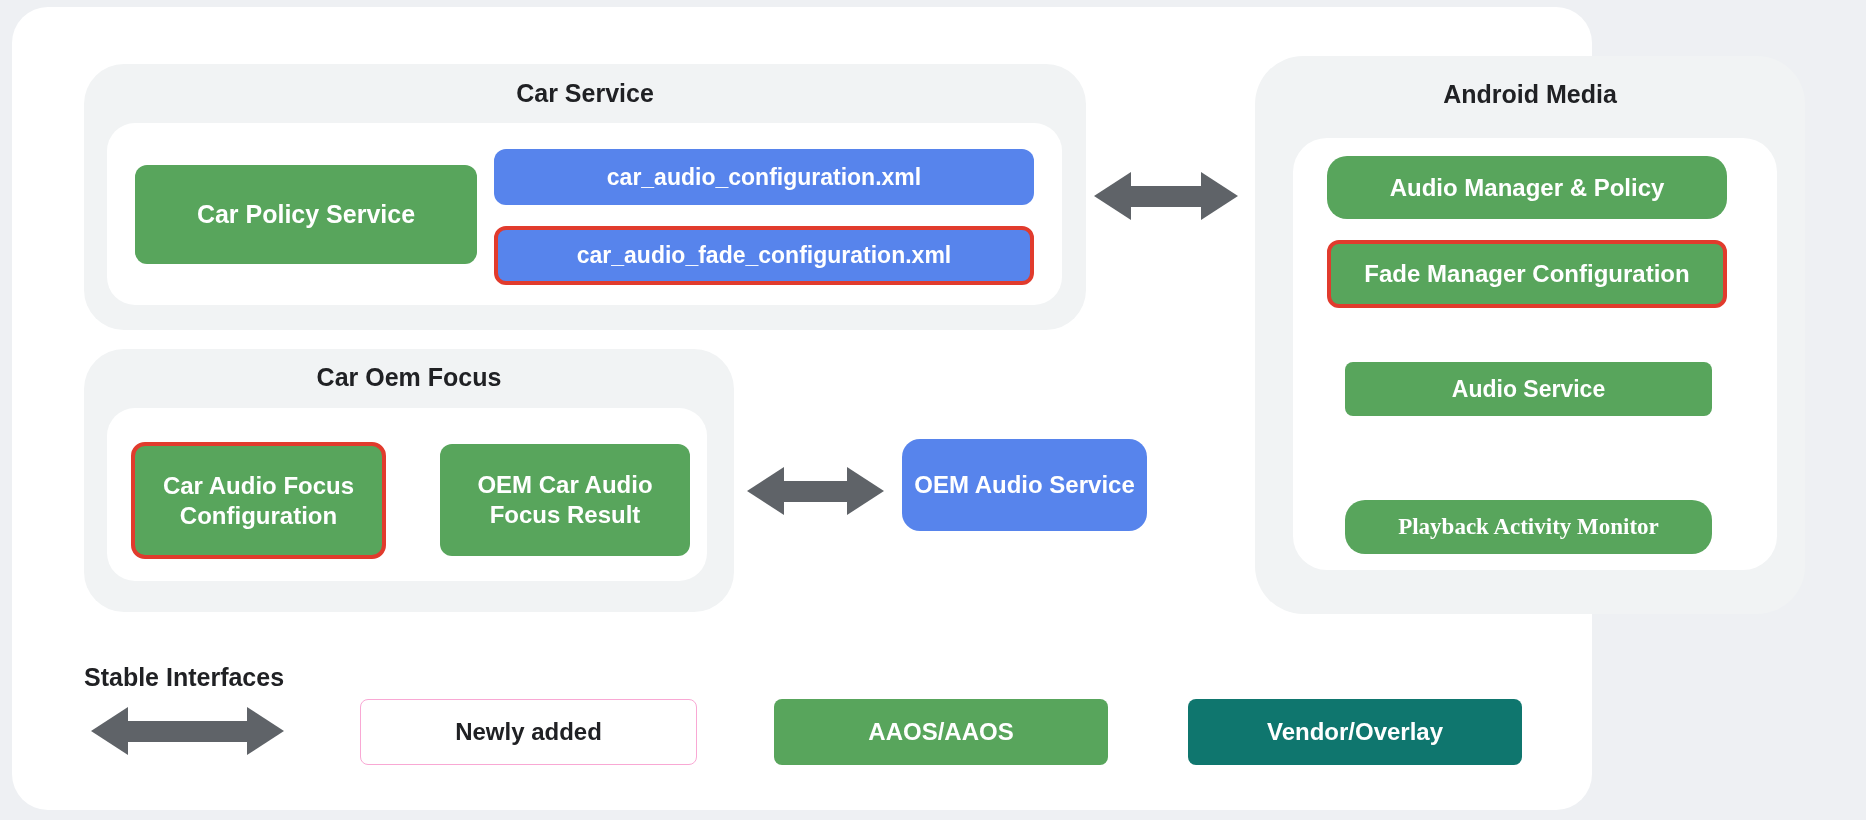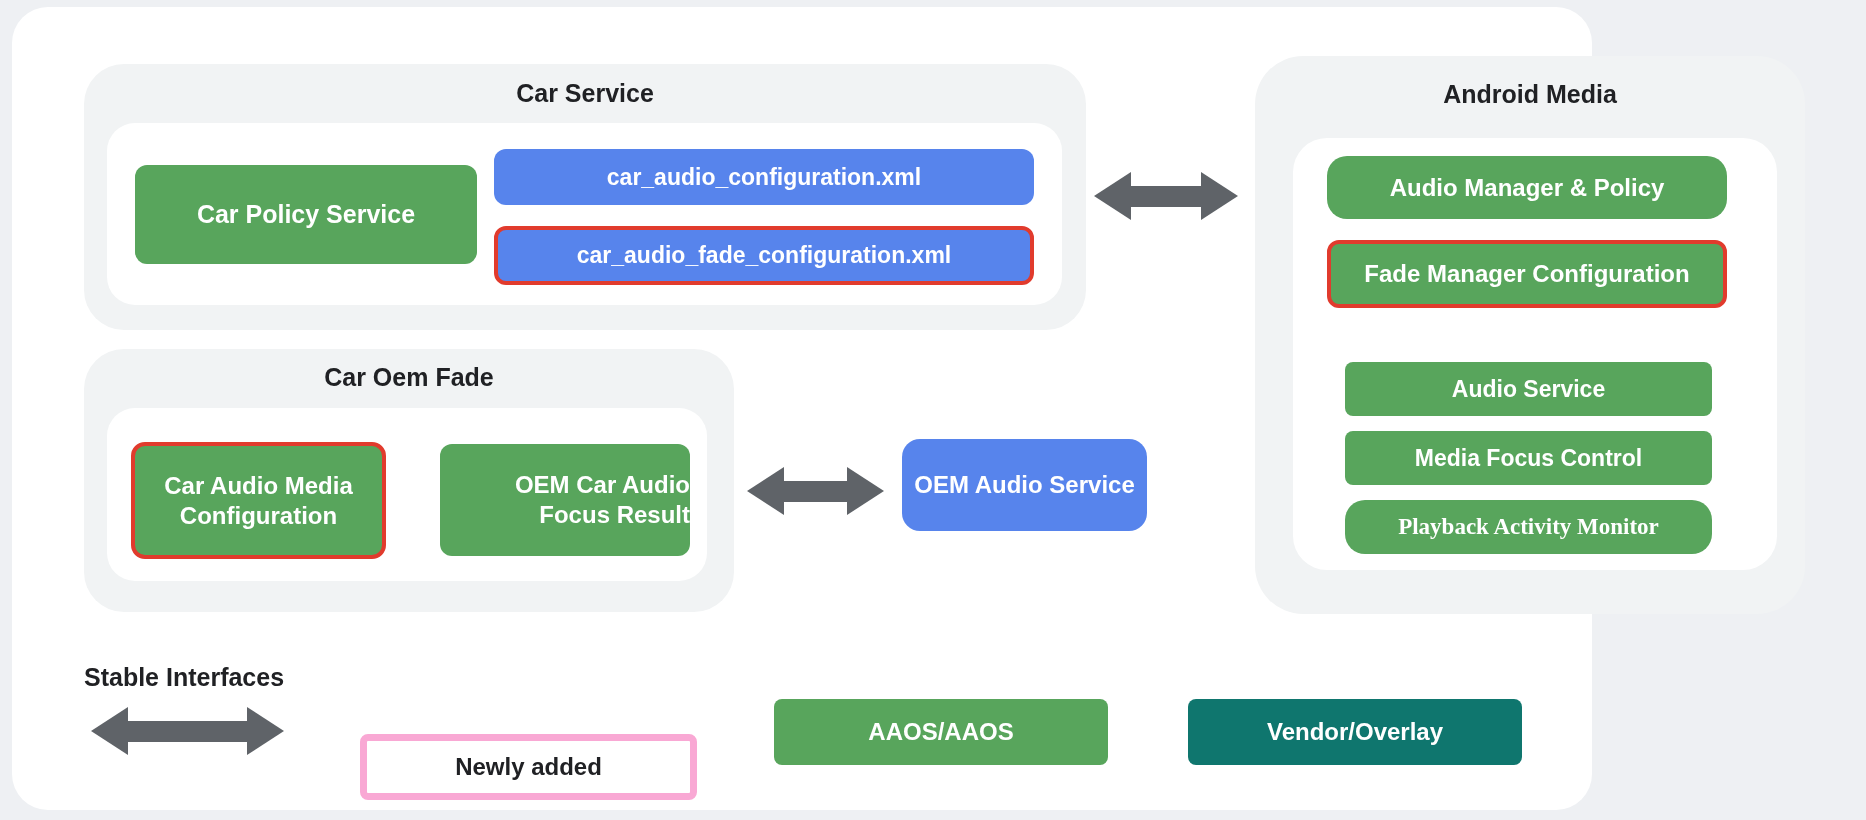--- a/index.html
+++ b/index.html
@@ -34,39 +34,39 @@
   #fade-manager-configuration-box { left:72px; top:184px; width:400px; height:68px; border-radius:12px; font-size:24px; }
   #audio-service-box { left:90px; top:306px; width:367px; height:54px; border-radius:8px; font-size:23px; }
   #media-focus-control-box { left:90px; top:375px; width:367px; height:54px; border-radius:8px; font-size:23px; }
   #playback-activity-monitor-box { left:90px; top:444px; width:367px; height:54px; border-radius:20px; font-size:23px;font-family:Liberation Serif, serif; }
 
   
   #car-oem-focus { left:72px; top:342px; width:650px; height:263px; }
   #car-oem-focus .group-title { top:14px; }
   #car-oem-focus .inner-panel { left:23px; top:59px; width:600px; height:173px; }
   #car-audio-fade-configuration-oem-box { left:47px; top:93px; width:255px; height:117px; border-radius:14px; font-size:24px; }
-  #oem-car-audio-focus-result-box { left:356px; top:95px; width:250px; height:112px; border-radius:12px; font-size:24px;text-align:right; }
+  #oem-car-audio-focus-result-box { left:356px; top:95px; width:250px; height:112px; border-radius:12px; font-size:24px; }
 
   
   #oem-audio-service-box { left:890px; top:432px; width:245px; height:92px; border-radius:18px; font-size:24px; }
 
   
   .arrow { position:absolute; display:flex; align-items:center; height:50px; }
   .arrow .head-left  { width:0; height:0; border-top:24px solid transparent; border-bottom:24px solid transparent; border-right:37px solid #5f6368; }
   .arrow .shaft      { flex:1; height:21px; background:#5f6368; }
   .arrow .head-right { width:0; height:0; border-top:24px solid transparent; border-bottom:24px solid transparent; border-left:37px solid #5f6368; }
   #arrow-car-service-android-media { left:1082px; top:164px; width:144px; }
   #arrow-oem-focus-oem-service     { left:735px;  top:459px; width:137px; }
   #legend-arrow                    { left:79px;   top:699px; width:193px; }
 
   
   #stable-interfaces-label { position:absolute; left:72px; top:656px; font-weight:700; font-size:25px; color:#202124; }
   .legend-box { position:absolute; top:692px; height:66px; display:flex; align-items:center; justify-content:center;
                 font-weight:700; font-size:24px; border-radius:8px; }
-  #newly-added-box { left:348px; width:337px; background:#ffffff; border:7px solid #f9a8d4; color:#202124;margin-top:35px; }
+  #newly-added-box { left:348px; width:337px; background:#ffffff; border:1px solid #f9a8d4; color:#202124; }
   #aaos-aosp-box   { left:762px; width:334px; background:#58a55c; color:#ffffff; }
   #vendor-overlay-box { left:1176px; width:334px; background:#0f766e; color:#ffffff; }
 </style>
 </head>
 <body>
 
 <div id="page">
   <div id="card">
 
     <div class="group" id="car-service">
@@ -94,33 +94,30 @@
       <div class="inner-panel"></div>
       <div class="box green" id="audio-manager-policy-box">
         <span>Audio Manager &amp; Policy</span>
       </div>
       <div class="box green red-border" id="fade-manager-configuration-box">
         <span>Fade Manager Configuration</span>
       </div>
       <div class="box green" id="audio-service-box">
         <span>Audio Service</span>
       </div>
-      <div class="box green" id="media-focus-control-box">
-        <span>Media Focus Control</span>
-      </div>
       <div class="box green" id="playback-activity-monitor-box">
         <span>Playback Activity Monitor</span>
       </div>
     </div>
 
     <div class="group" id="car-oem-focus">
-      <div class="group-title">Car Oem Fade</div>
+      <div class="group-title">Car Oem Focus</div>
       <div class="inner-panel"></div>
       <div class="box green red-border" id="car-audio-fade-configuration-oem-box">
-        <span>Car Audio Media Configuration</span>
+        <span>Car Audio Focus Configuration</span>
       </div>
       <div class="box green" id="oem-car-audio-focus-result-box">
         <span>OEM Car Audio Focus Result</span>
       </div>
     </div>
 
     <div class="arrow" id="arrow-oem-focus-oem-service">
       <div class="head-left"></div>
       <div class="shaft"></div>
       <div class="head-right"></div>

